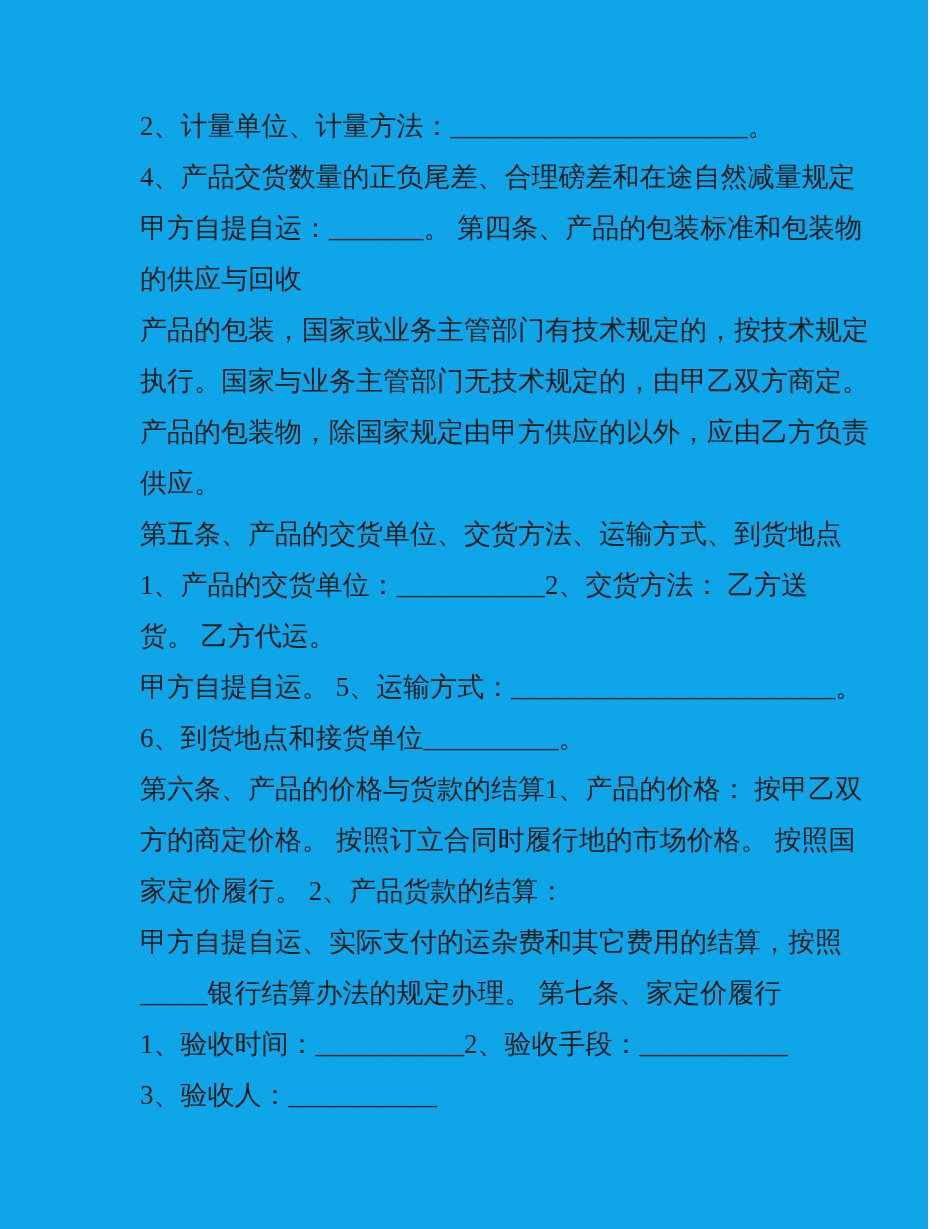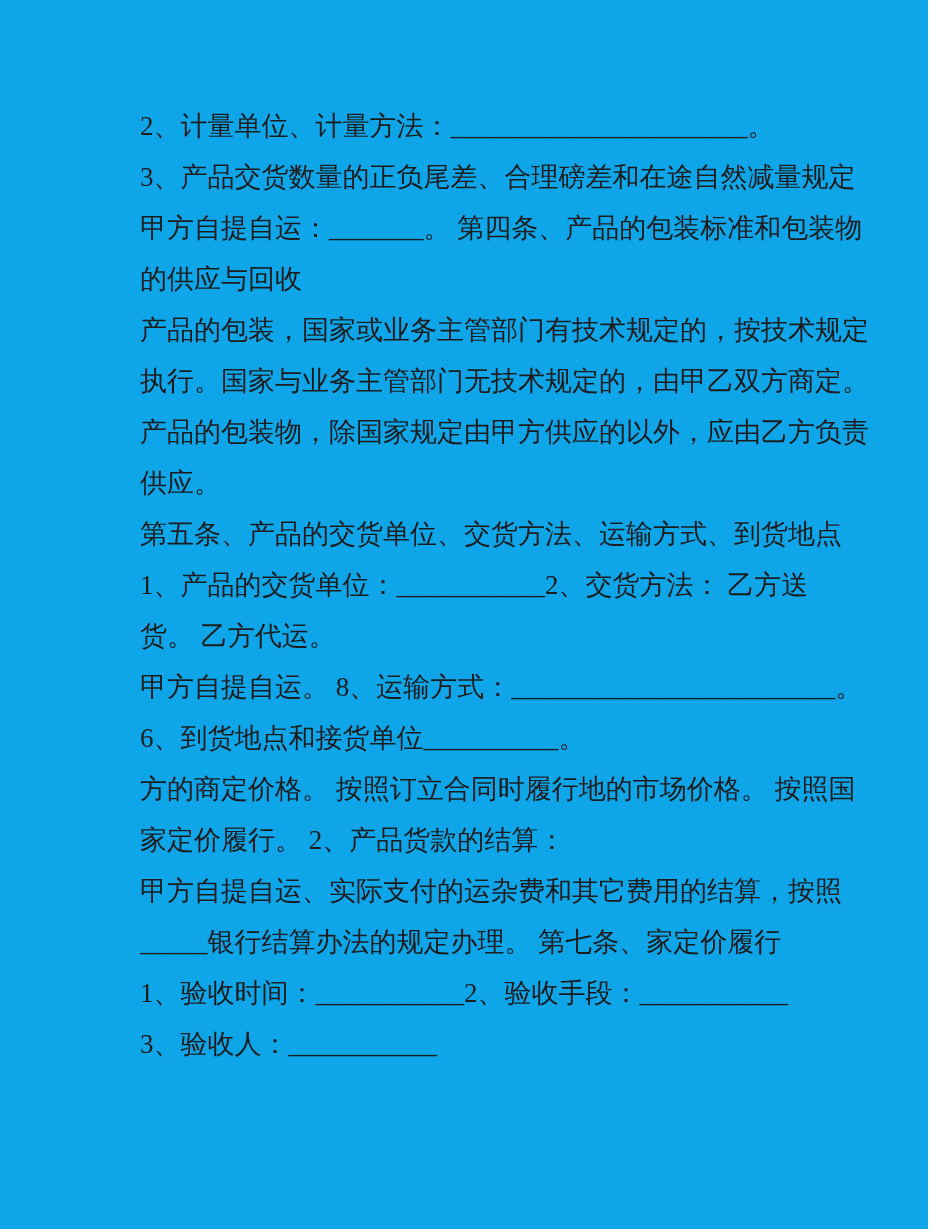--- a/index.html
+++ b/index.html
@@ -29,32 +29,33 @@
     white-space: pre;
     height: 51px;
   }
 </style>
 </head>
 <body>
 
 <div class="page">
   <div class="doc">
     <div class="line">2、计量单位、计量方法：______________________。</div>
-    <div class="line">3、产品交货数量的正负尾差、合理磅差和在途自然减量规定</div>
+    <div class="line">4、产品交货数量的正负尾差、合理磅差和在途自然减量规定</div>
     <div class="line">甲方自提自运：_______。 第四条、产品的包装标准和包装物</div>
     <div class="line">的供应与回收</div>
     <div class="line">产品的包装，国家或业务主管部门有技术规定的，按技术规定</div>
     <div class="line">执行。国家与业务主管部门无技术规定的，由甲乙双方商定。</div>
     <div class="line">产品的包装物，除国家规定由甲方供应的以外，应由乙方负责</div>
     <div class="line">供应。</div>
     <div class="line">第五条、产品的交货单位、交货方法、运输方式、到货地点</div>
     <div class="line">1、产品的交货单位：___________2、交货方法： 乙方送</div>
     <div class="line">货。 乙方代运。</div>
-    <div class="line">甲方自提自运。 8、运输方式：________________________。</div>
+    <div class="line">甲方自提自运。 5、运输方式：________________________。</div>
     <div class="line">6、到货地点和接货单位__________。</div>
+    <div class="line">第六条、产品的价格与货款的结算1、产品的价格： 按甲乙双</div>
     <div class="line">方的商定价格。 按照订立合同时履行地的市场价格。 按照国</div>
     <div class="line">家定价履行。 2、产品货款的结算：</div>
     <div class="line">甲方自提自运、实际支付的运杂费和其它费用的结算，按照</div>
     <div class="line">_____银行结算办法的规定办理。 第七条、家定价履行</div>
     <div class="line">1、验收时间：___________2、验收手段：___________</div>
     <div class="line">3、验收人：___________</div>
   </div>
 </div>
 
 </body></html>

